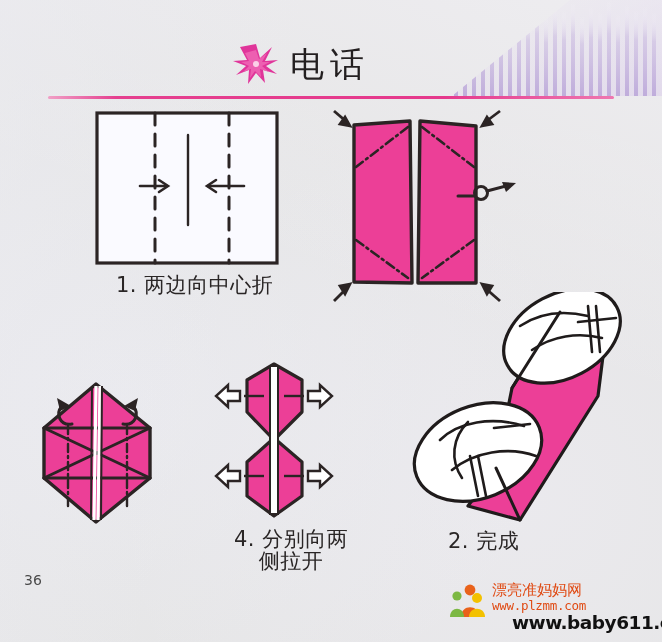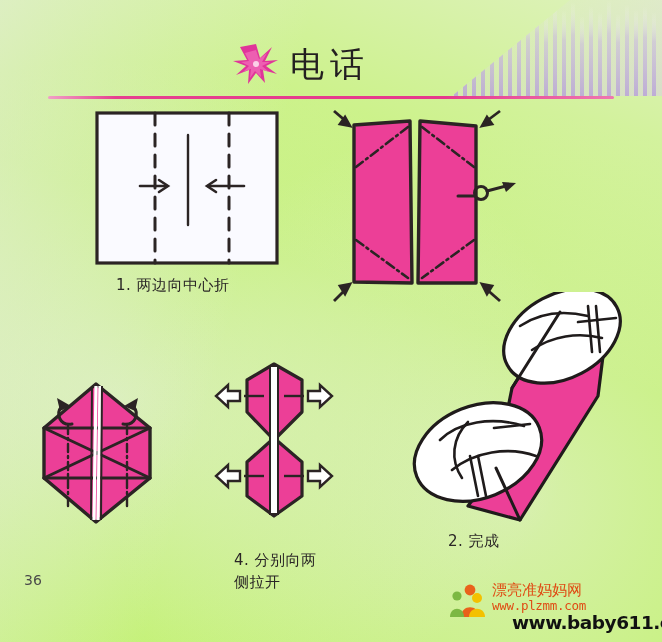--- a/index.html
+++ b/index.html
@@ -4,21 +4,21 @@
 <style>
   html, body {
     margin: 0;
     padding: 0;
     background: #ffffff;
   }
   #page {
     position: relative;
     width: 662px;
     height: 642px;
-    background: #bef264;
+    background: #e5e5e5;
     overflow: hidden;
     font-family: "Liberation Serif", serif;
     text-decoration: underline;
   }
   
   #paper-texture {
     position: absolute;
     inset: 0;
     background:
       linear-gradient(105deg, rgba(236,236,242,0.55) 0%, rgba(255,255,255,0) 38%),
@@ -59,25 +59,26 @@
   #title-text {
     font-size: 34px;
     color: #231f20;
     letter-spacing: 6px;
     font-family: "DejaVu Sans", sans-serif;
     font-weight: 500;
   }
   .caption {
     position: absolute;
     font-family: "DejaVu Sans", sans-serif;
-    font-size: 15px;
+    font-size: 21px;
     color: #2a2626;
     letter-spacing: 0.5px;
     line-height: 22px;
     white-space: pre-line;
+    text-align: center;
   }
   #page-number {
     position: absolute;
     left: 24px;
     top: 572px;
     font-family: "DejaVu Sans", sans-serif;
     font-size: 14px;
     color: #4a4a4a;
   }
   
@@ -306,21 +307,21 @@
           <polygon points="26,113 14,113 14,107 2,118 14,129 14,123 26,123"></polygon>
           <polygon points="94,113 106,113 106,107 118,118 106,129 106,123 94,123"></polygon>
         </g>
         <g stroke="#2b2424" stroke-width="2.4" fill="none">
           <line x1="30" y1="118" x2="50" y2="118"></line>
           <line x1="70" y1="118" x2="90" y2="118"></line>
         </g>
       </g>
     </svg>
   </div>
-  <div class="caption" style="left:234px; top:549px;">4. 分别向两
+  <div class="caption" style="left:234px; top:528px;">4. 分别向两
 侧拉开</div>
 
   <div class="fig" style="left:392px; top:292px;">
     <svg width="240" height="230" viewBox="0 0 240 230">
       <g stroke="#1f1b1b" stroke-width="3.2" stroke-linejoin="round" stroke-linecap="round">
 
         <path d="M104,176 L76,214 L128,228 L206,104 L214,40 L168,20 L120,96 Z" fill="#ec3f97"></path>
 
         <ellipse cx="170" cy="44" rx="62" ry="42" transform="rotate(-28 170 44)" fill="#ffffff"></ellipse>
 

